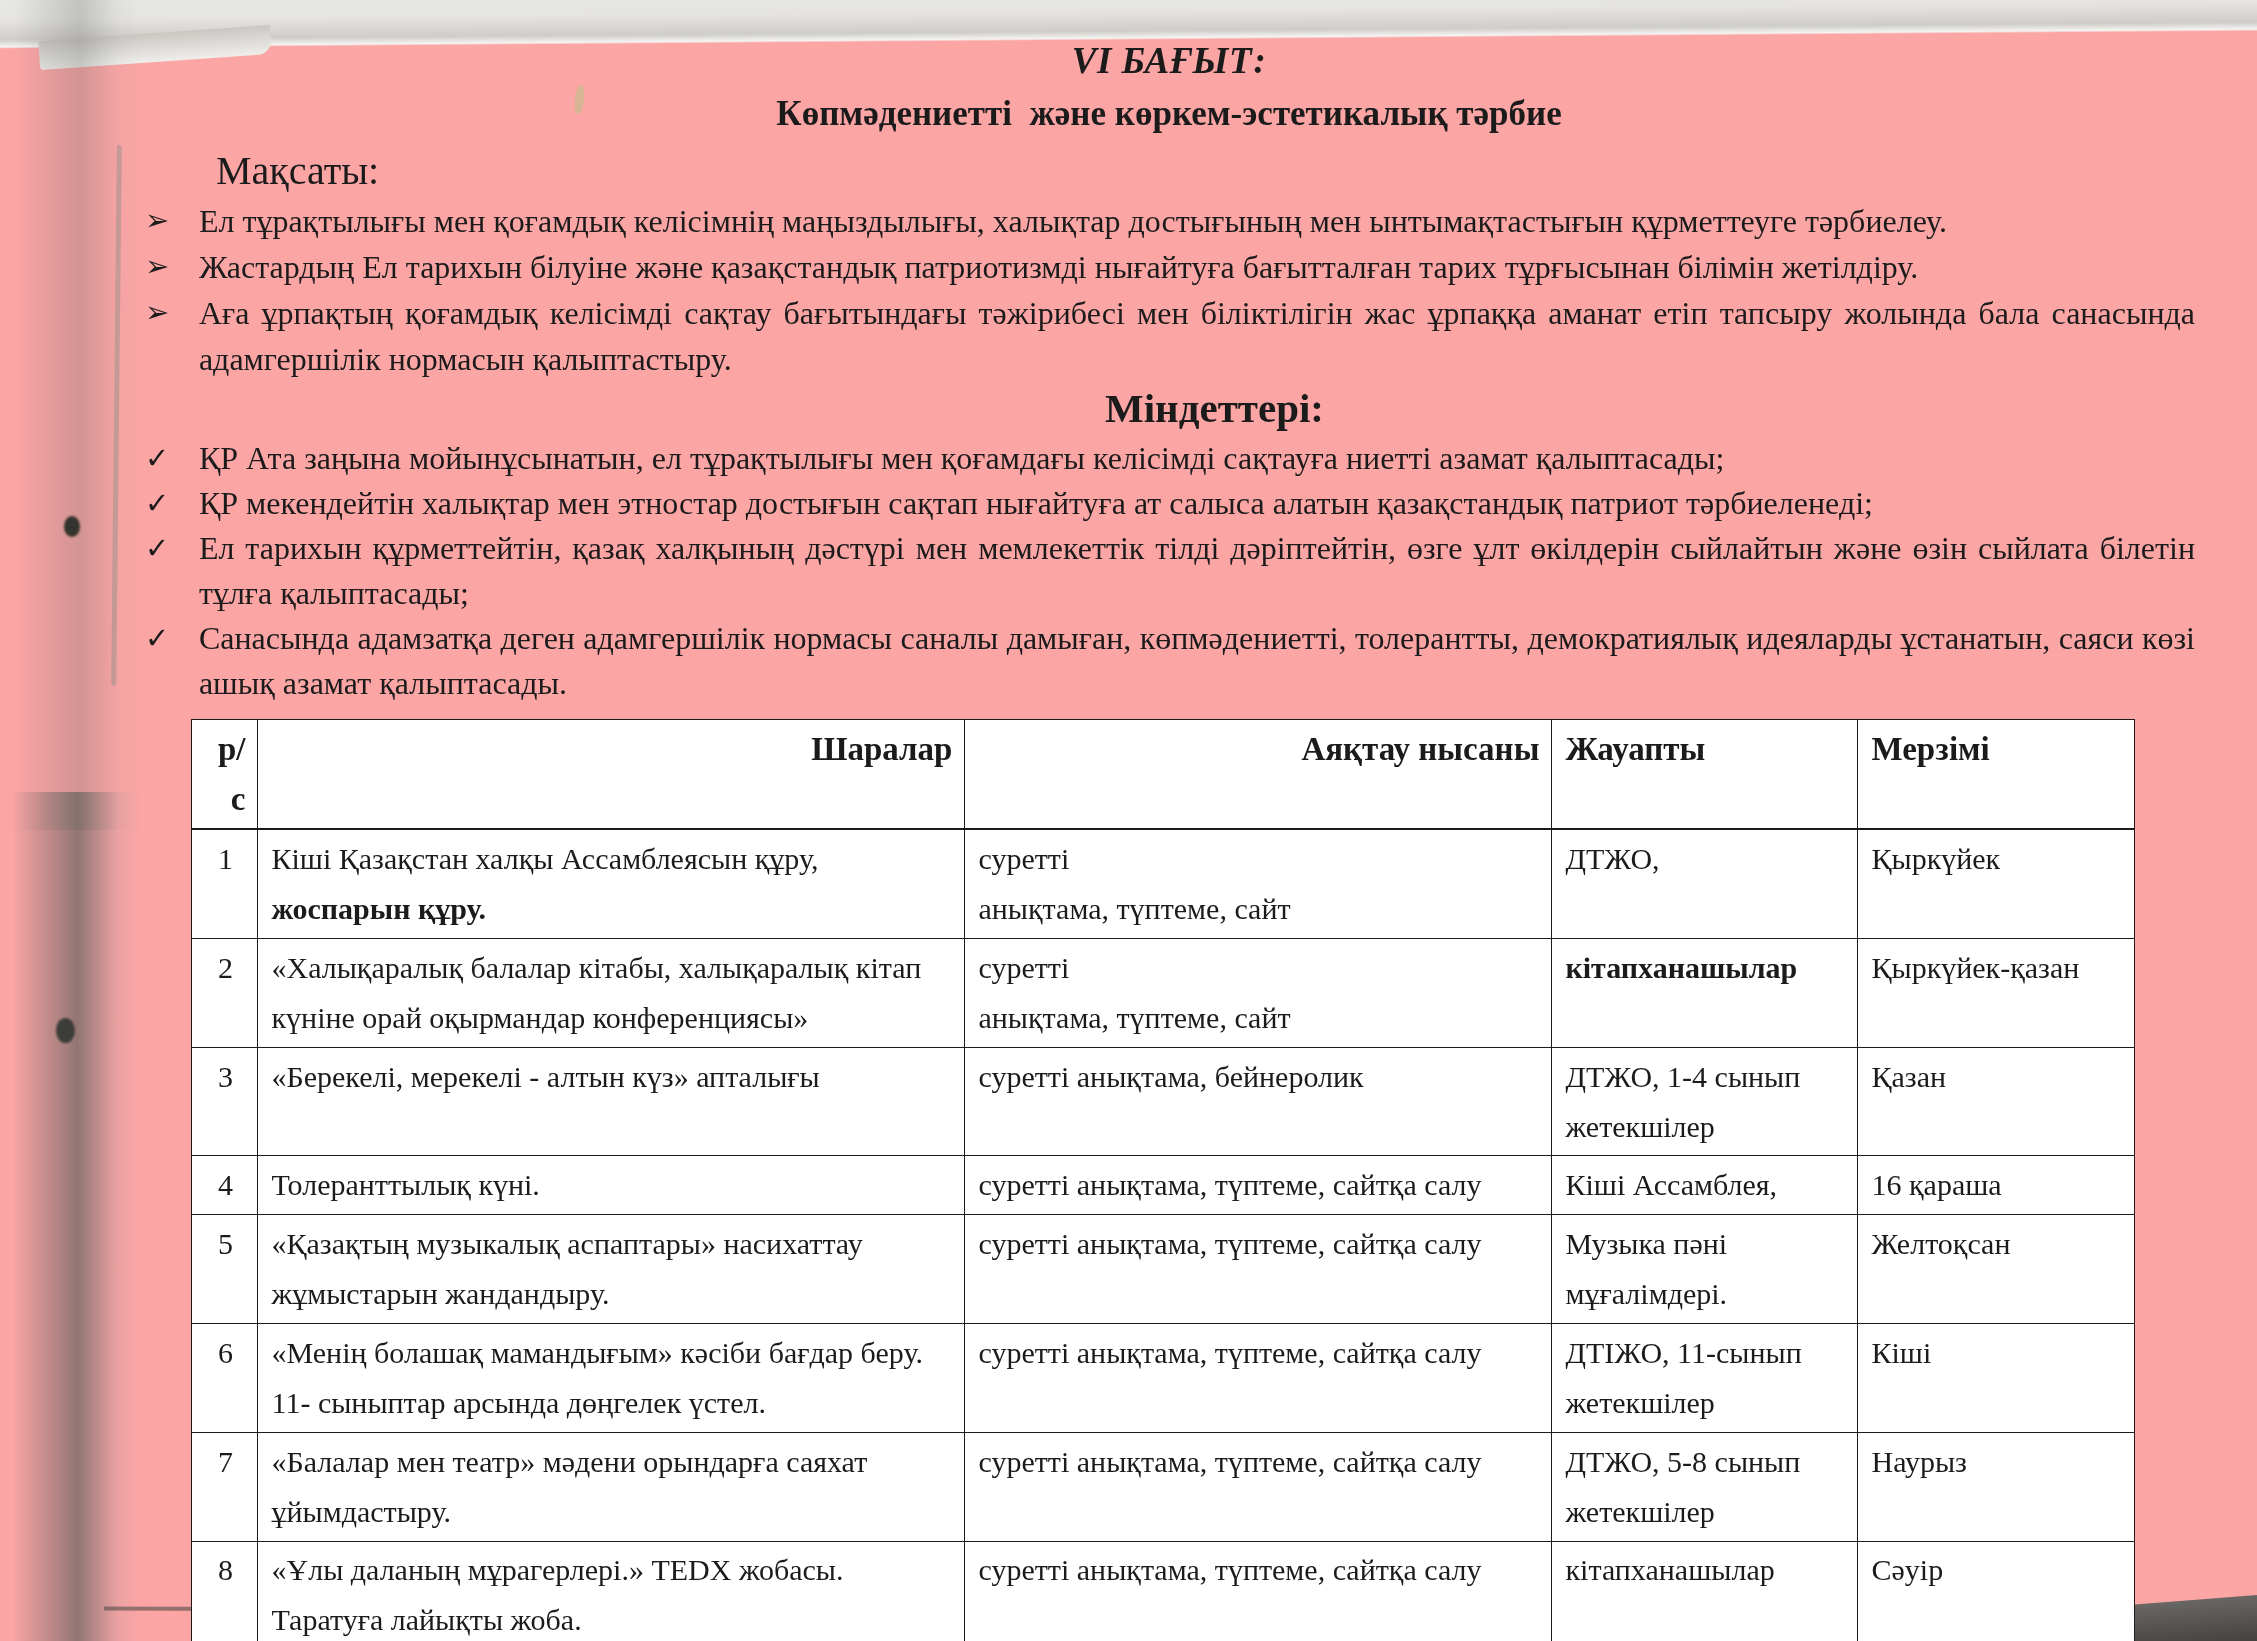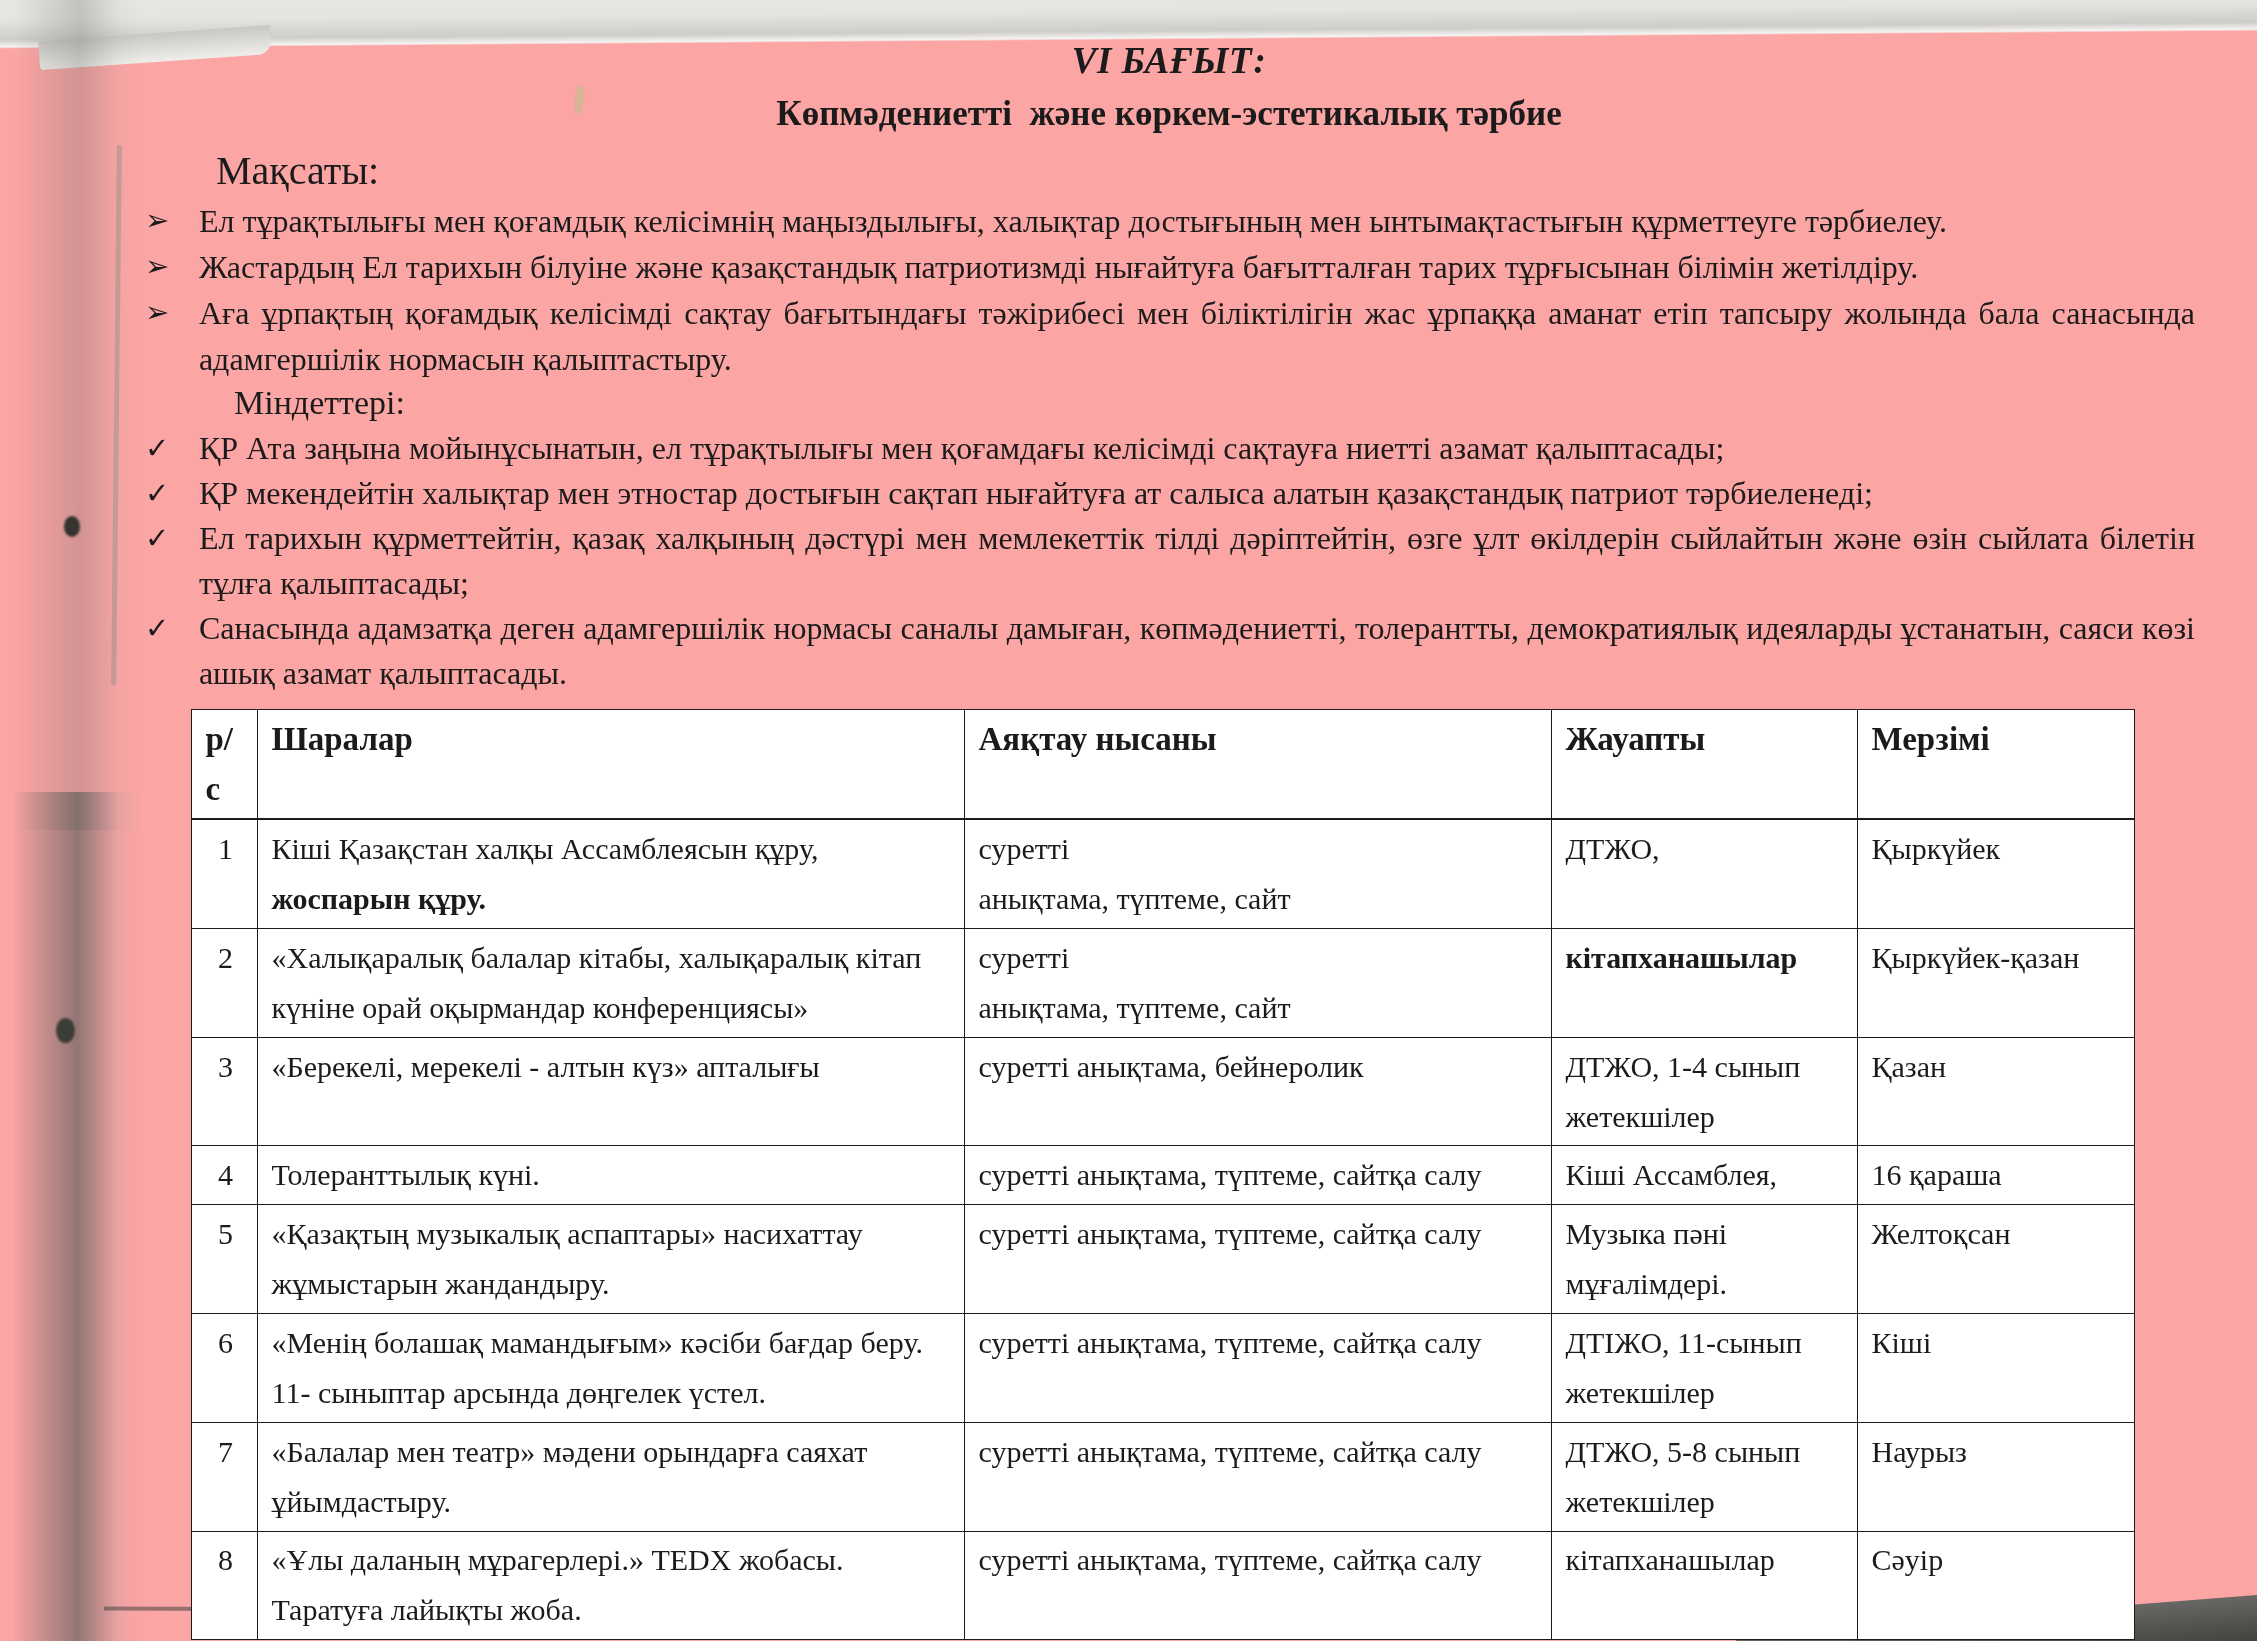--- a/index.html
+++ b/index.html
@@ -48,21 +48,21 @@
   .bottom-wedge{
     position:absolute;right:0;bottom:0;width:521px;height:46px;
     background:linear-gradient(to bottom right,#8d8b87,#44423f);
     clip-path:polygon(0 88%,100% 0,100% 100%,0 100%);
   }
   
   .content{position:relative;padding:39px 62px 0 143px;}
   .title{font-size:37px;font-weight:bold;font-style:italic;text-align:center;letter-spacing:0.5px;}
   .subtitle{font-size:35px;font-weight:bold;text-align:center;margin-top:11.6px;white-space:pre-wrap;}
   .goals-heading{font-size:40px;font-weight:normal;margin:13.5px 0 3.9px 73px;}
-  .tasks-heading{font-size:34px;font-weight:normal;margin:1.9px 0 3.9px 91px;}
+  .tasks-heading{font-size:41px;font-weight:bold;margin:1.9px 0 3.9px 91px;text-align:center;}
   ul.plain{list-style:none;margin:0;padding:0;}
   li.item{display:flex;align-items:flex-start;}
   li.item .marker{flex:0 0 54px;font-size:29px;line-height:45px;padding-left:1.9px;}
   li.item .txt{flex:1;font-size:32px;line-height:45px;text-align:justify;}
   ul.goals li.item .txt{line-height:46px;}
   
   table.plan{
     border-collapse:collapse;table-layout:fixed;
     width:1943px;margin:13.5px 0 0 48px;
     font-size:30px;
@@ -73,21 +73,21 @@
   table.plan col.c-result{width:587px;}
   table.plan col.c-resp{width:306px;}
   table.plan col.c-term{width:277px;}
   table.plan th,table.plan td{
     border:1.9px solid #1c1c1c;
     vertical-align:top;
     padding:3.9px 11.6px 3.9px 13.5px;
     line-height:50px;
   }
   table.plan th{font-size:33px;font-weight:bold;height:81px;}
-  th.h-center{text-align:left;}
+  th.h-center{text-align:right;}
   th.h-left{text-align:left;}
   tr.hdr th{border-bottom-width:2.9px;}
   td.num{text-align:center;padding-left:1.9px;padding-right:1.9px;}
   td.result{white-space:pre-line;margin-left:16px;}
   .b{font-weight:bold;}
   .bline{display:block;font-weight:bold;}
   tr.r1{height:108px;} tr.r2{height:104px;} tr.r3{height:73px;}
   tr.r4{height:54px;}  tr.r5{height:75px;}  tr.r6{height:91px;}
   tr.r7{height:79px;}  tr.r8{height:62px;}
 </style>

